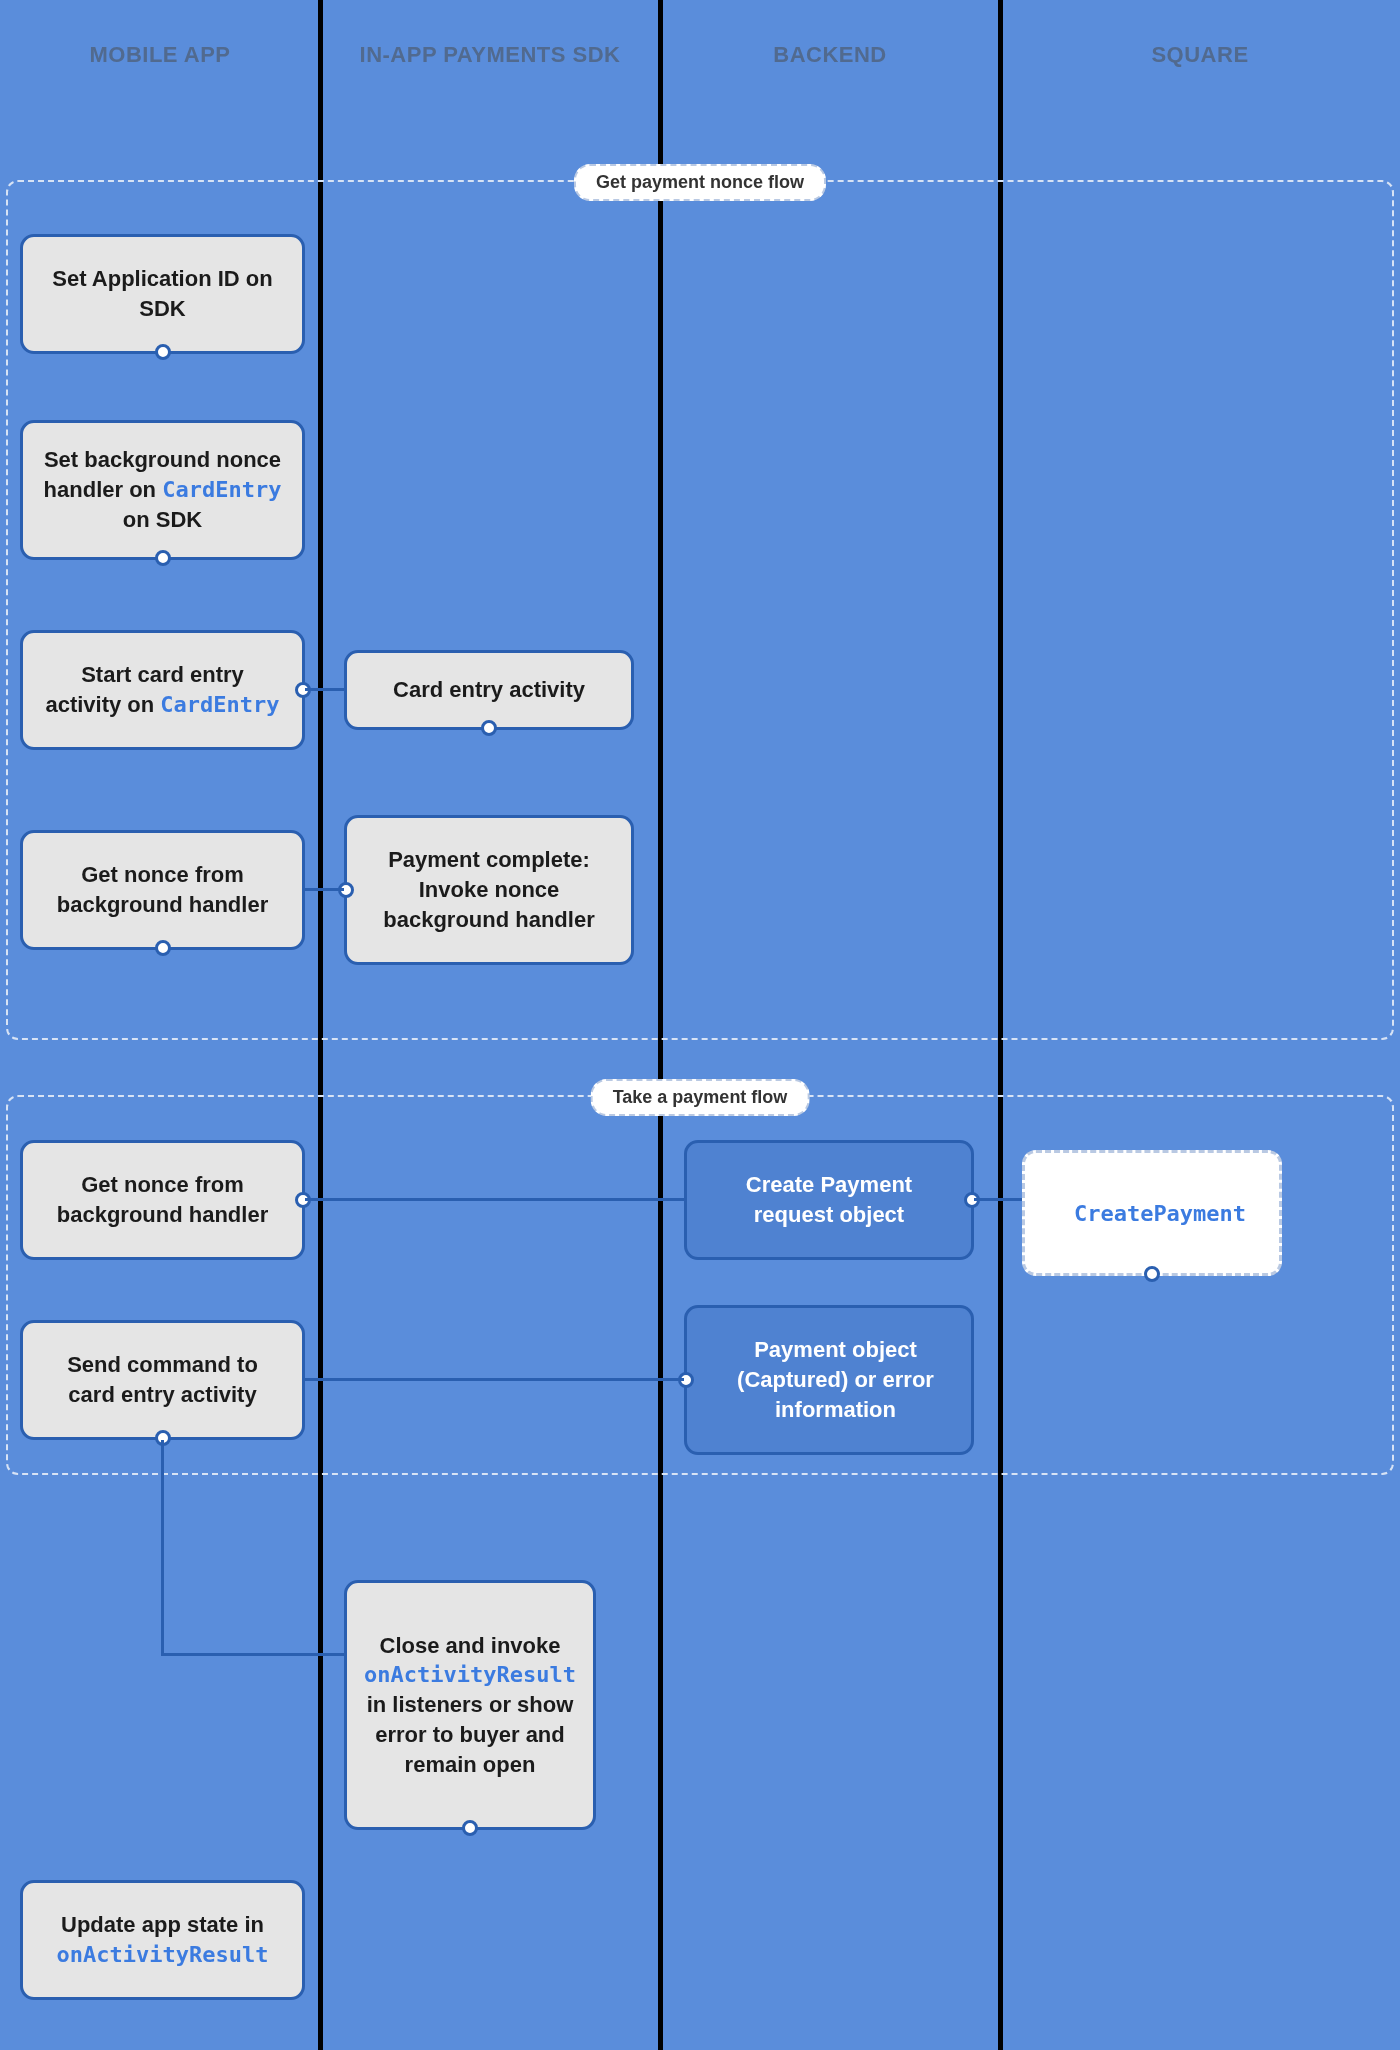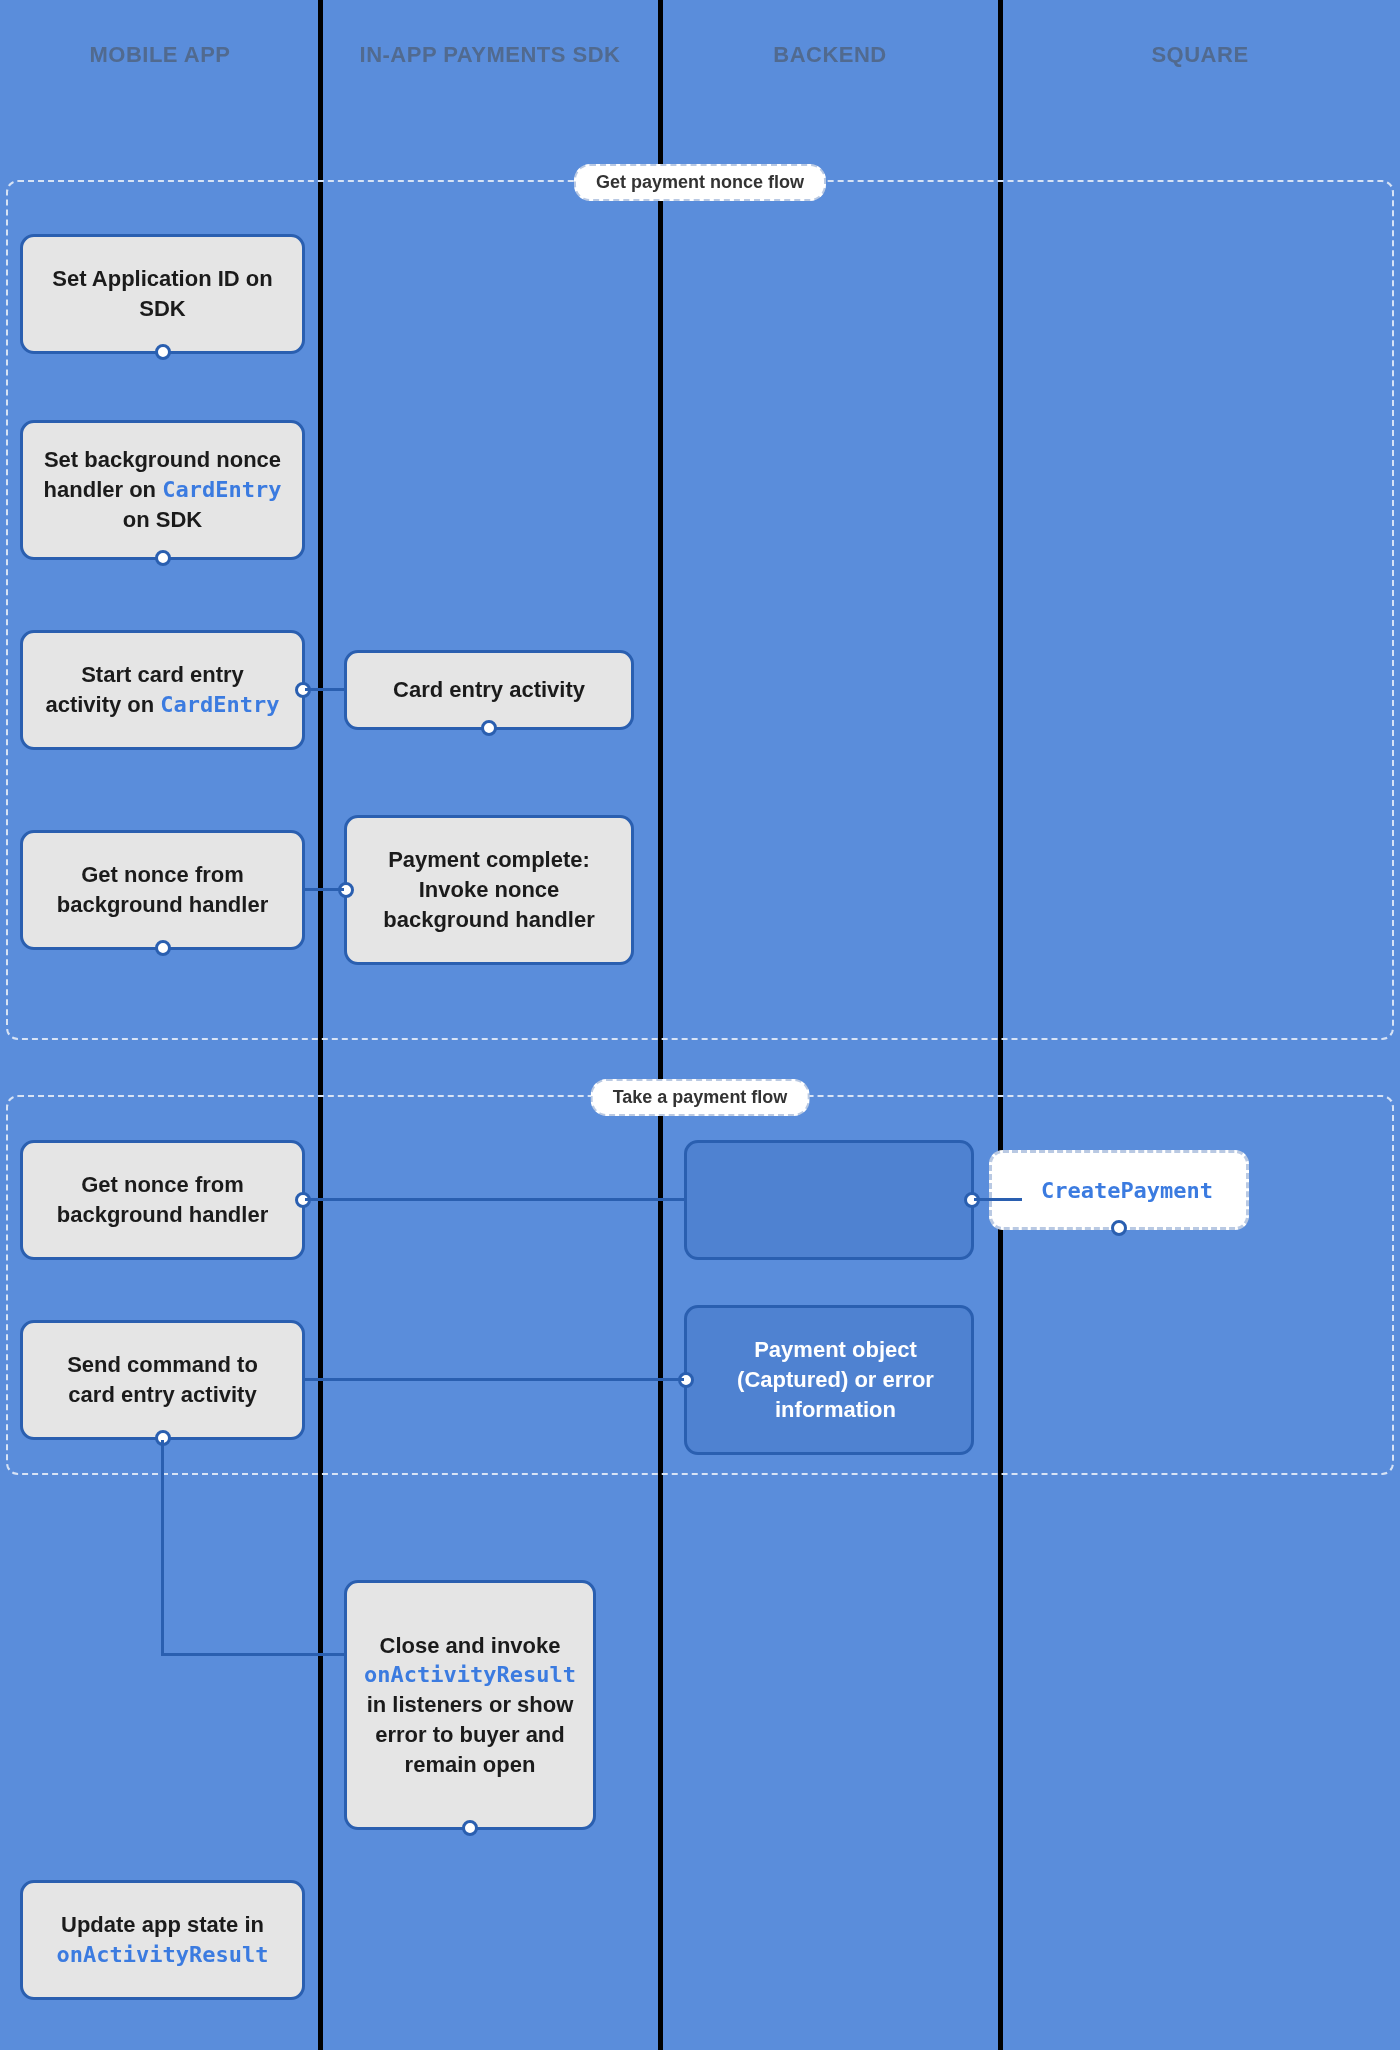--- a/index.html
+++ b/index.html
@@ -179,26 +179,27 @@
 <div class="flow-box" style="left:6px; top:1095px; width:1388px; height:380px;">
   <div class="flow-label">Take a payment flow</div>
 </div>
 
 <div class="card" style="left:20px; top:1140px; width:285px; height:120px;">
   <span class="txt">Get nonce from background handler</span>
   <span class="dot dot-right"></span>
 </div>
 
 <div class="card-blue" style="left:684px; top:1140px; width:290px; height:120px;">
+  <span>Create Payment request object</span>
   <span class="dot dot-right"></span>
 </div>
 
 <div class="hline" style="left:305px; top:1198px; width:379px;"></div>
 
-<div class="card-dashed" style="left:989px; top:1150px; width:260px; height:80px;padding-left:36px;">
+<div class="card-dashed" style="left:1022px; top:1150px; width:260px; height:126px;padding-left:36px;">
   <span class="code-text">CreatePayment</span>
   <span class="dot dot-bottom"></span>
 </div>
 
 <div class="hline" style="left:974px; top:1198px; width:48px;"></div>
 
 <div class="card" style="left:20px; top:1320px; width:285px; height:120px;">
   <span class="txt">Send command to card entry activity</span>
   <span class="dot dot-bottom"></span>
 </div>

